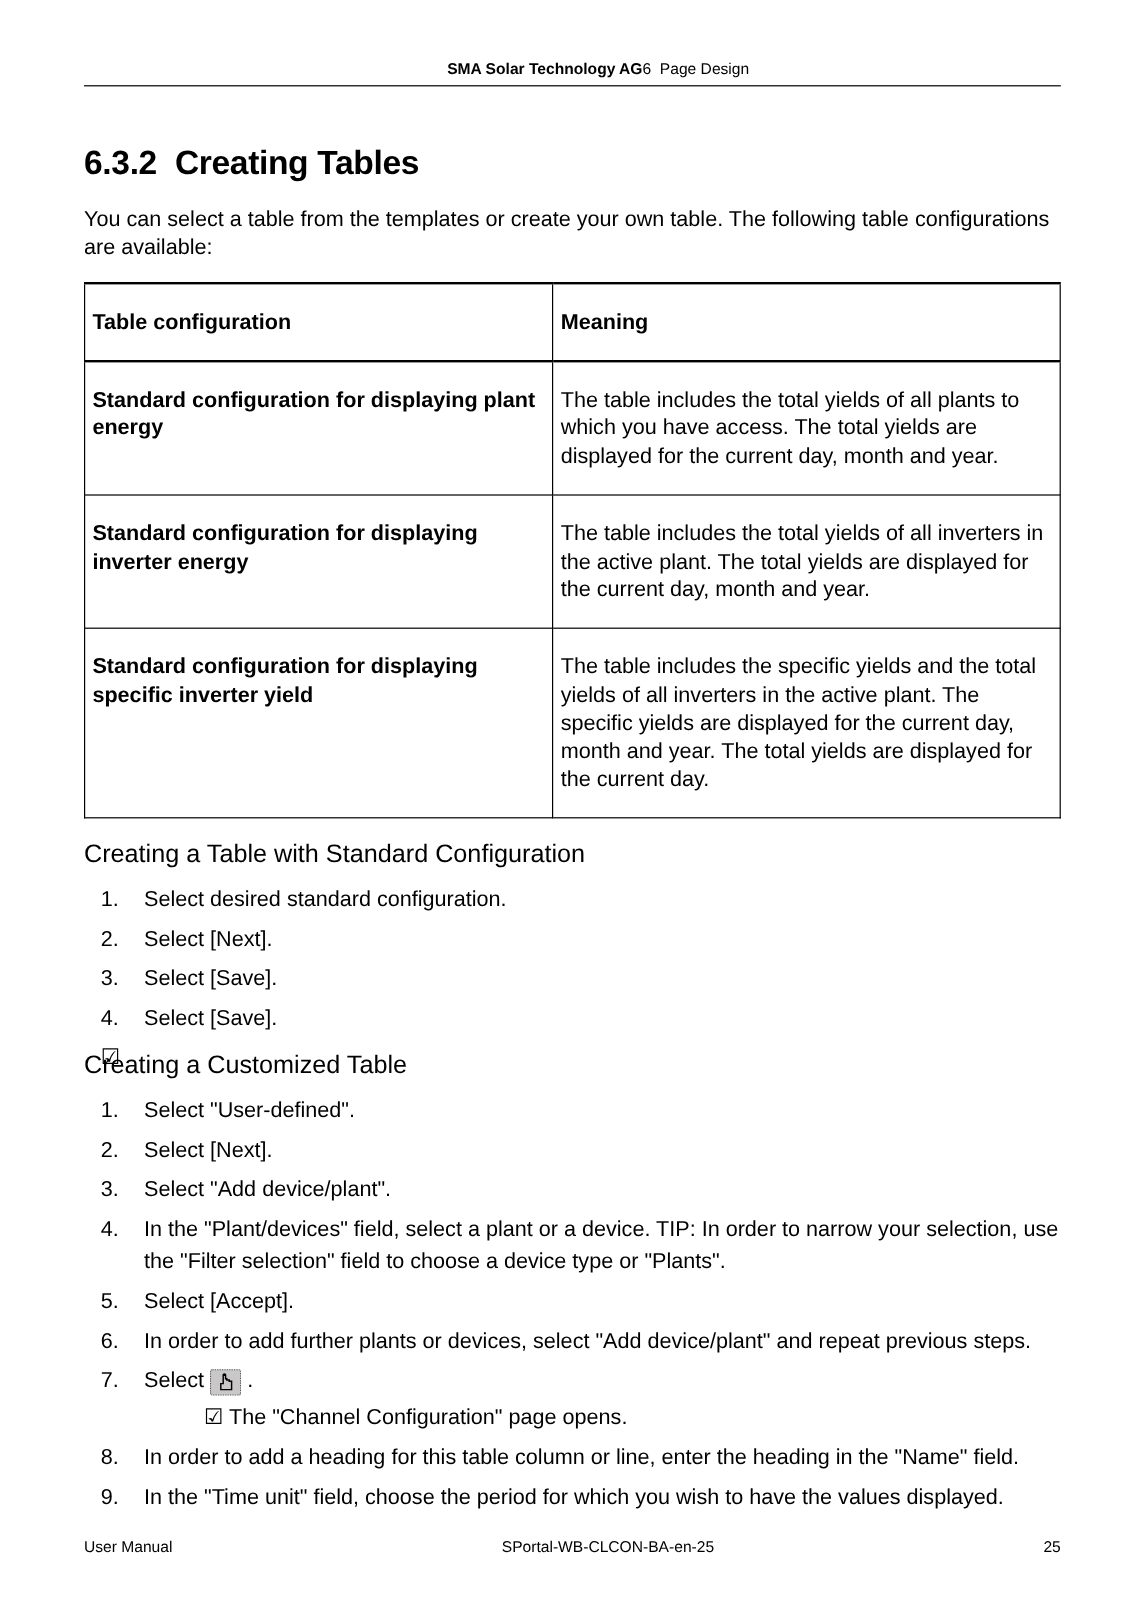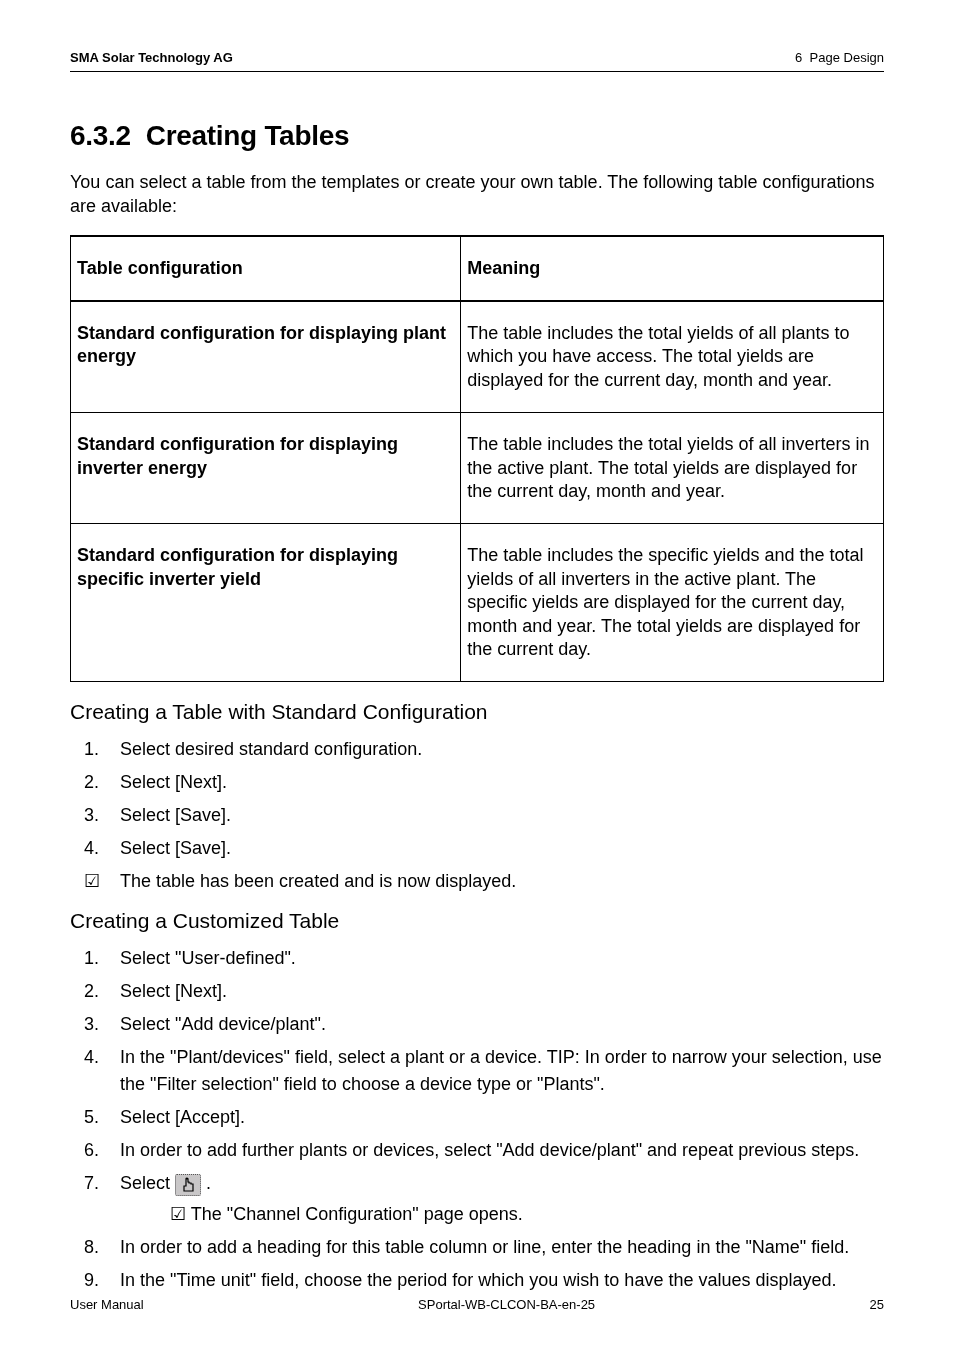--- a/index.html
+++ b/index.html
@@ -8,23 +8,24 @@
     width: 954px;
     height: 1352px;
     background: #fff;
     font-family: "Arial", "Helvetica", sans-serif;
     color: #000;
     position: relative;
     padding: 50px 70px 40px 70px;
   }
   .header {
     display: flex;
-    justify-content: space-between;
+    justify-content: center;
     font-size: 13px;
     margin-bottom: 6px;
+    margin-left: 43px;
   }
   .header-left { font-weight: bold; }
   hr.header-line {
     border: none;
     border-top: 1px solid #000;
     margin-bottom: 48px;
   }
   h1 {
     font-size: 28px;
     font-weight: bold;
@@ -107,21 +108,21 @@
     position: relative;
     border-radius: 2px;
   }
   .icon-box svg {
     position: absolute;
     left: 5px;
     top: 2px;
   }
   .footer {
     position: absolute;
-    bottom: 40px;
+    bottom: 56px;
     left: 70px;
     right: 70px;
     display: flex;
     justify-content: space-between;
     font-size: 13px;
   }
 </style>
 </head>
 <body>
 
@@ -157,21 +158,21 @@
     </tr>
   </tbody>
 </table>
 
 <h2 class="subheading">Creating a Table with Standard Configuration</h2>
 <ol class="steps">
   <li><span class="num">1.</span><span>Select desired standard configuration.</span></li>
   <li><span class="num">2.</span><span>Select [Next].</span></li>
   <li><span class="num">3.</span><span>Select [Save].</span></li>
   <li><span class="num">4.</span><span>Select [Save].</span></li>
-  <li class="check"><span class="num"></span><span>The table has been created and is now displayed.</span></li>
+  <li class="check"><span class="num"></span></li>
 </ol>
 
 <h2 class="subheading">Creating a Customized Table</h2>
 <ol class="steps">
   <li><span class="num">1.</span><span>Select "User-defined".</span></li>
   <li><span class="num">2.</span><span>Select [Next].</span></li>
   <li><span class="num">3.</span><span>Select "Add device/plant".</span></li>
   <li><span class="num">4.</span><span>In the "Plant/devices" field, select a plant or a device. TIP: In order to narrow your selection, use the "Filter selection" field to choose a device type or "Plants".</span></li>
   <li><span class="num">5.</span><span>Select [Accept].</span></li>
   <li><span class="num">6.</span><span>In order to add further plants or devices, select "Add device/plant" and repeat previous steps.</span></li>

